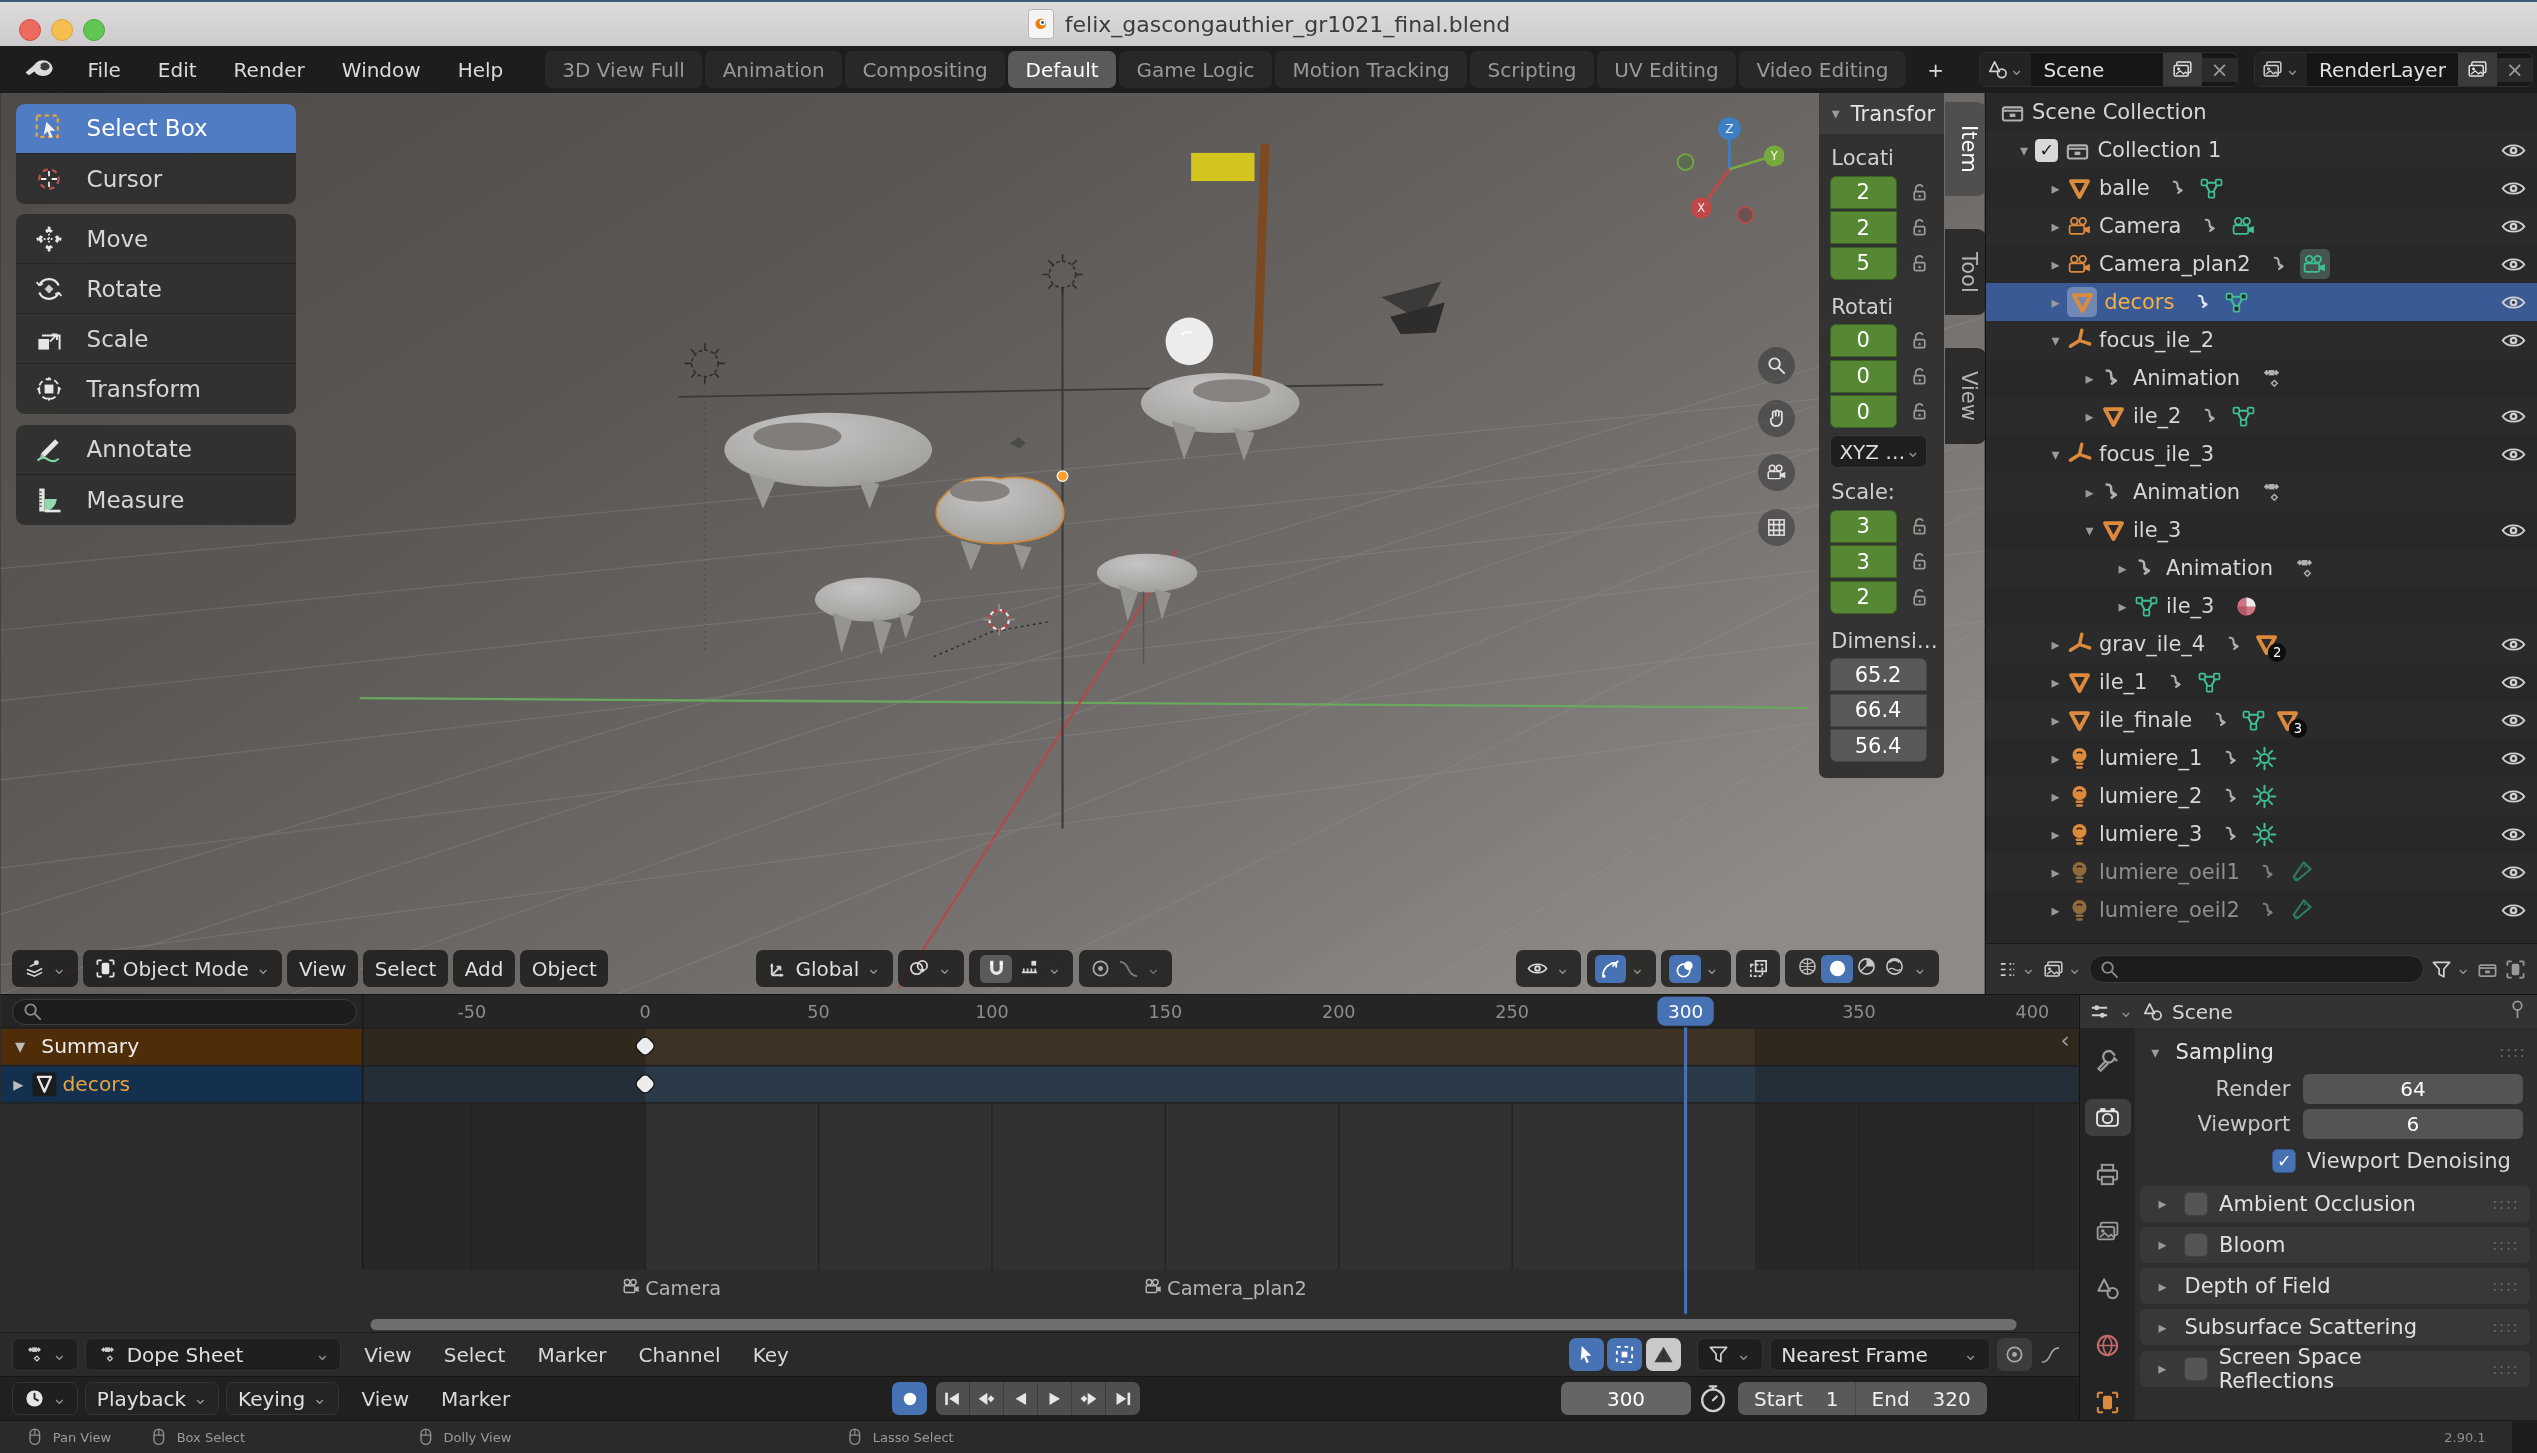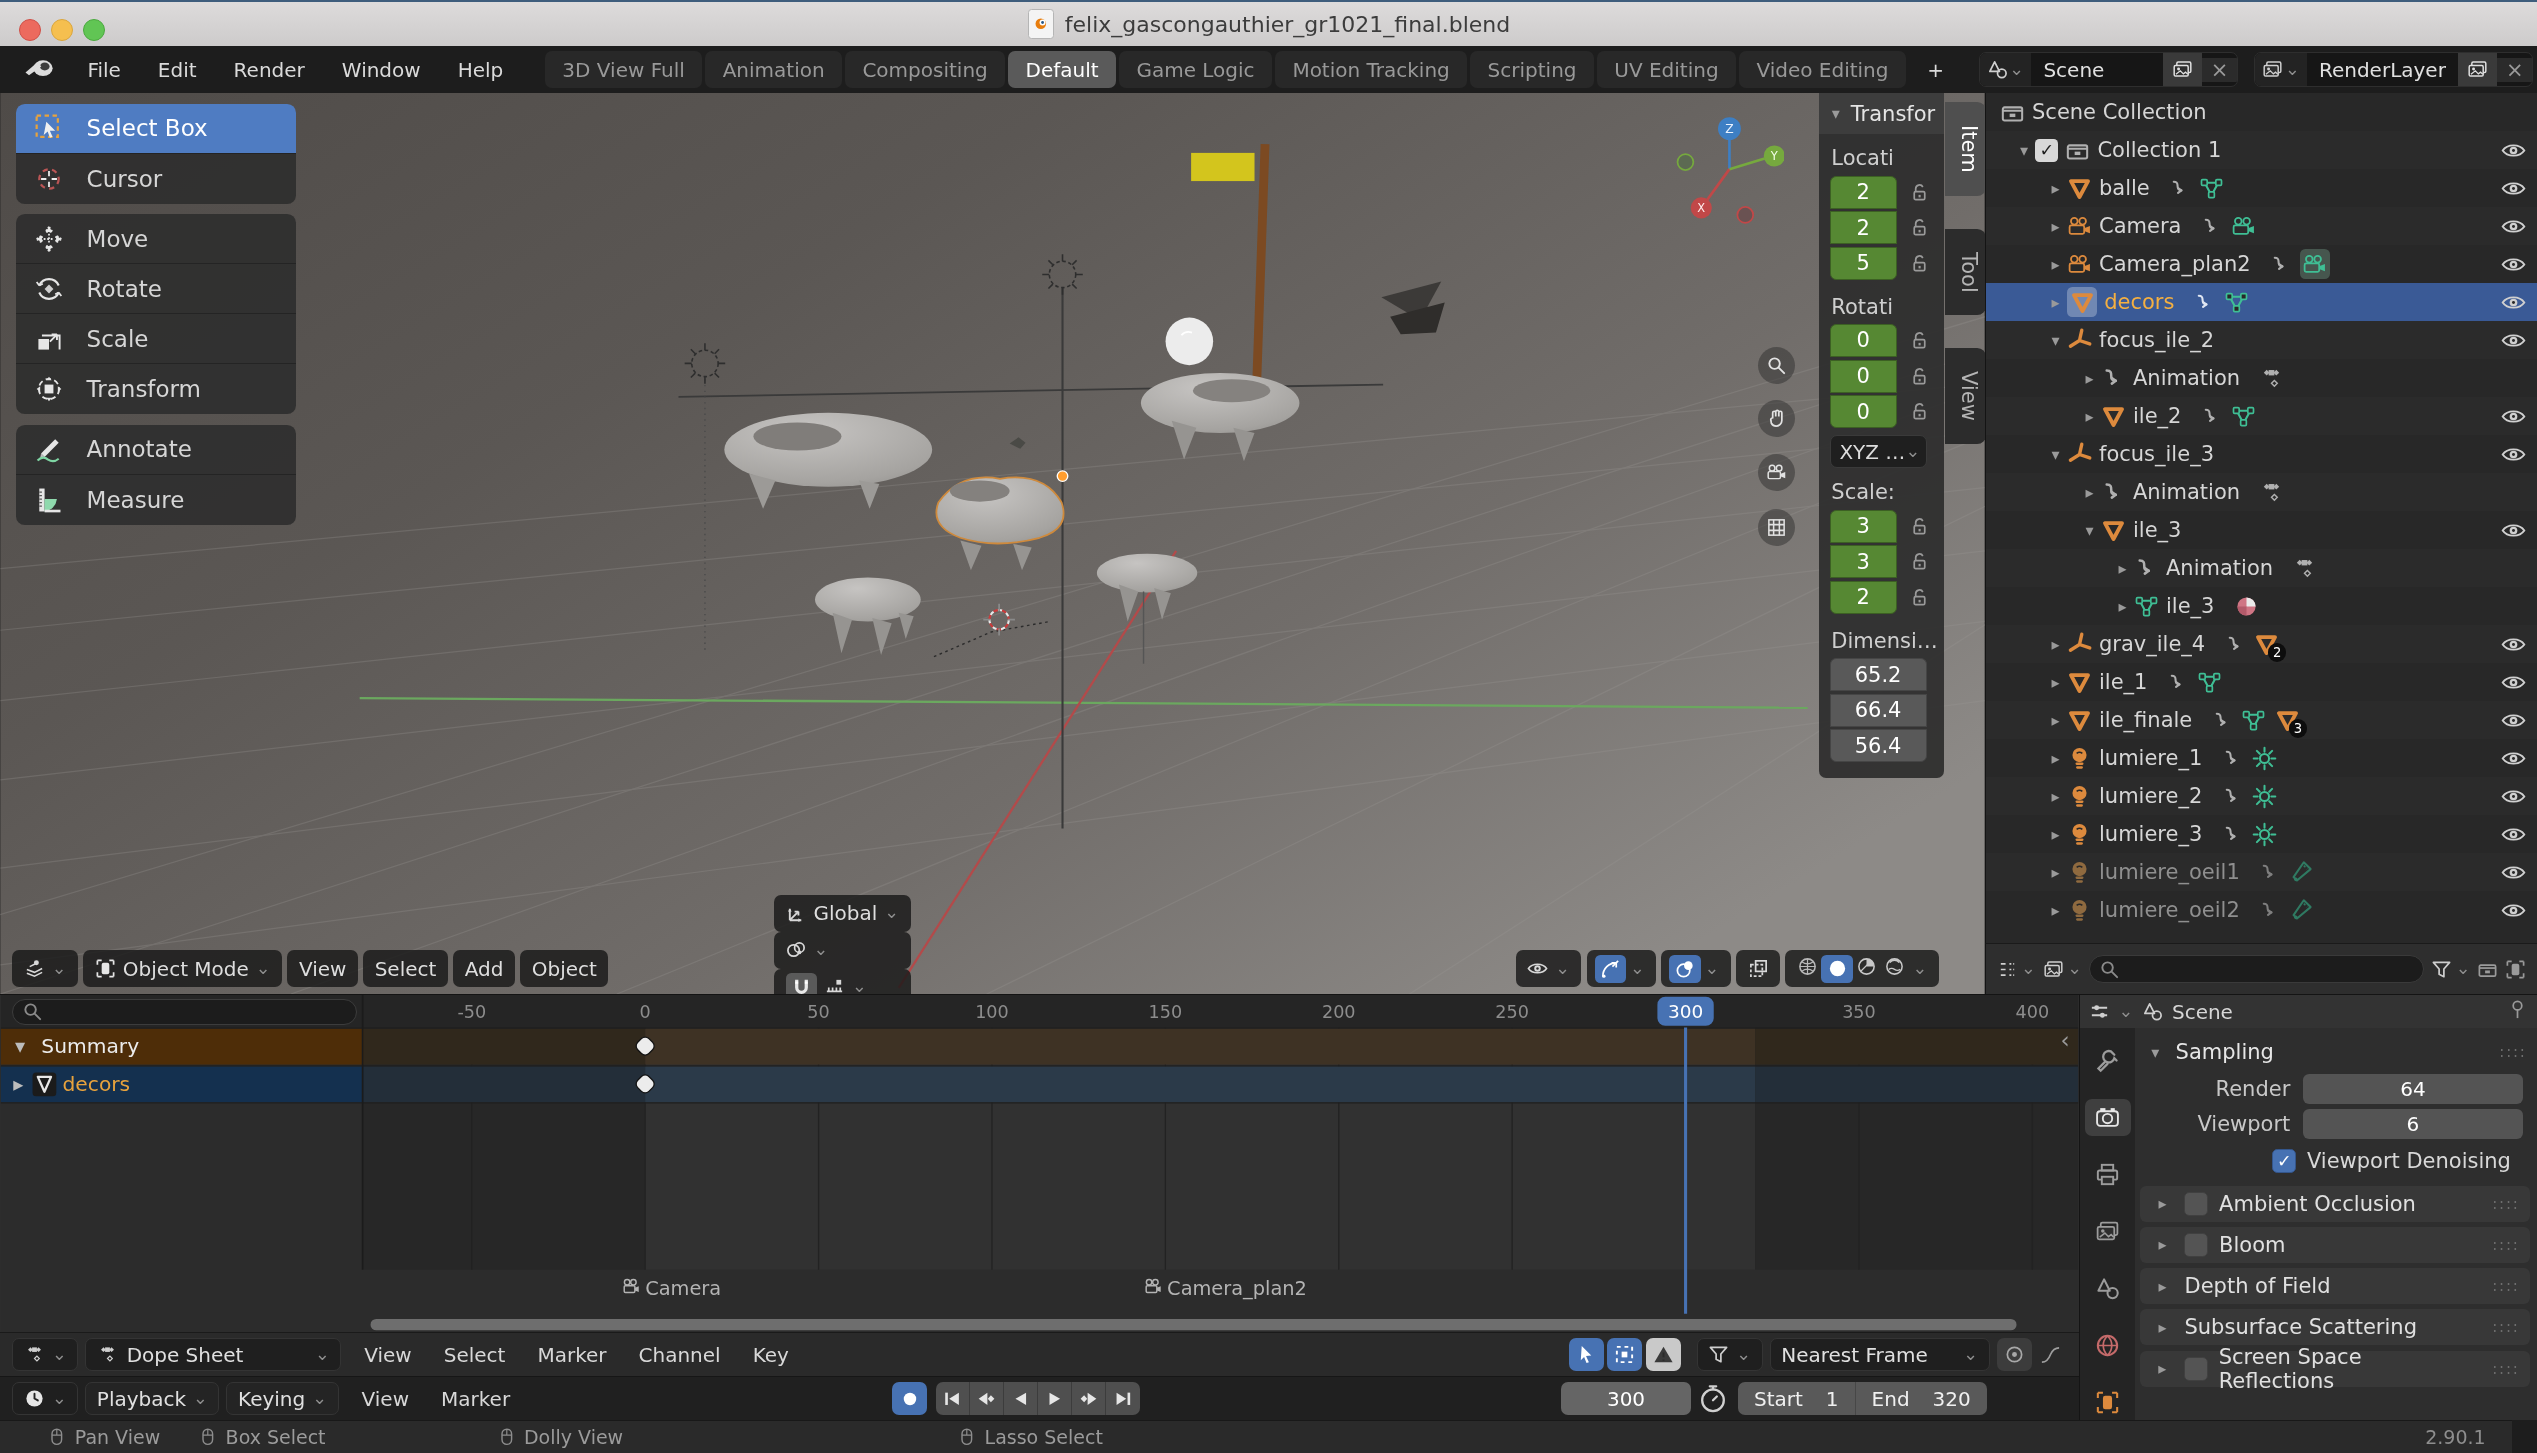--- a/index.html
+++ b/index.html
@@ -83,21 +83,21 @@
   .np-tab.active { background:#4f4f4f; color:#fff; }
 
   
   #vp-header { left:0; top:850px; width:1985px; height:51px; display:flex; align-items:center; }
   .hbtn { background:rgba(24,24,24,.82); border-radius:7px; height:37px; display:flex;
     align-items:center; gap:7px; padding:0 11.5px; font-size:20px; color:#dedede; margin-right:5.3px; white-space:nowrap; }
   .hbtn .seg { display:flex; align-items:center; gap:5.3px; }
   .hbtn .seg.on { background:#4772b3; border-radius:5.3px; padding:3.5px 5.3px; margin:0 -3.5px; }
   .hbtn .seg.hl { background:#5a5a5a; border-radius:5.3px; padding:3.5px 5.3px; }
   #vph-left { display:flex; margin-left:12.3px; }
-  #vph-mid { position:absolute; left:774px; display:flex;flex-direction:column; }
+  #vph-mid { position:absolute; left:756px; display:flex; }
   #vph-right { position:absolute; right:41px; display:flex; }
 
   
   #outliner { left:1985px; top:93px; width:552px; height:850px; background:#282828; border-left:1.8px solid #141414; }
   .orow { height:38px; display:flex; align-items:center; font-size:21px; color:#d6d6d6; padding-right:10.6px; }
   .orow.alt { background:#2b2b2b; }
   .orow.sel { background:#3a5a96; }
   .olabel { margin-left:7px; white-space:nowrap; }
   .orow.sel .olabel { color:#f5b041; }
   .orow.dim .olabel { color:#8f8f8f; }
@@ -163,21 +163,21 @@
     justify-content:center; color:#fff; font-size:20px; margin-right:7px; }
   .pcheckrow { display:flex; align-items:center; gap:10.6px; height:39px; padding-left:162px; font-size:21px; color:#d8d8d8; }
   .cb { width:24px; height:24px; border-radius:5.3px; background:#545454; border:0.9px solid #404040;
     display:flex; align-items:center; justify-content:center; color:#fff; font-size:17.6px; }
   .cb.on { background:#4772b3; border-color:#34568c; }
   .ppanel { height:36px; background:#383838; border-radius:6.2px; margin-top:5.3px; display:flex;
     align-items:center; gap:10.6px; padding:0 10.6px; font-size:21px; color:#e0e0e0; }
 
   
   #statusbar { left:0; top:1420px; width:2512px; height:33px; background:#2a2a2a; border-top:1.8px solid #181818;
-    display:flex; align-items:center; font-size:19px; color:#9b9b9b;padding-left:22px; }
+    display:flex; align-items:center; font-size:13px; color:#9b9b9b; }
   .sb-item { display:flex; align-items:center; gap:8.8px; }
   #sb-version { margin-left:auto; margin-right:26.4px; color:#8e8e8e; }
 </style>
 </head>
 <body>
 
 <svg width="0" height="0" style="position:absolute">
   <defs>
     <symbol id="i-eye" viewBox="0 0 22 18">
       <path d="M1.5 9 C5.5 3 16.5 3 20.5 9 C16.5 15 5.5 15 1.5 9 Z" fill="none" stroke="currentColor" stroke-width="1.7"></path>

